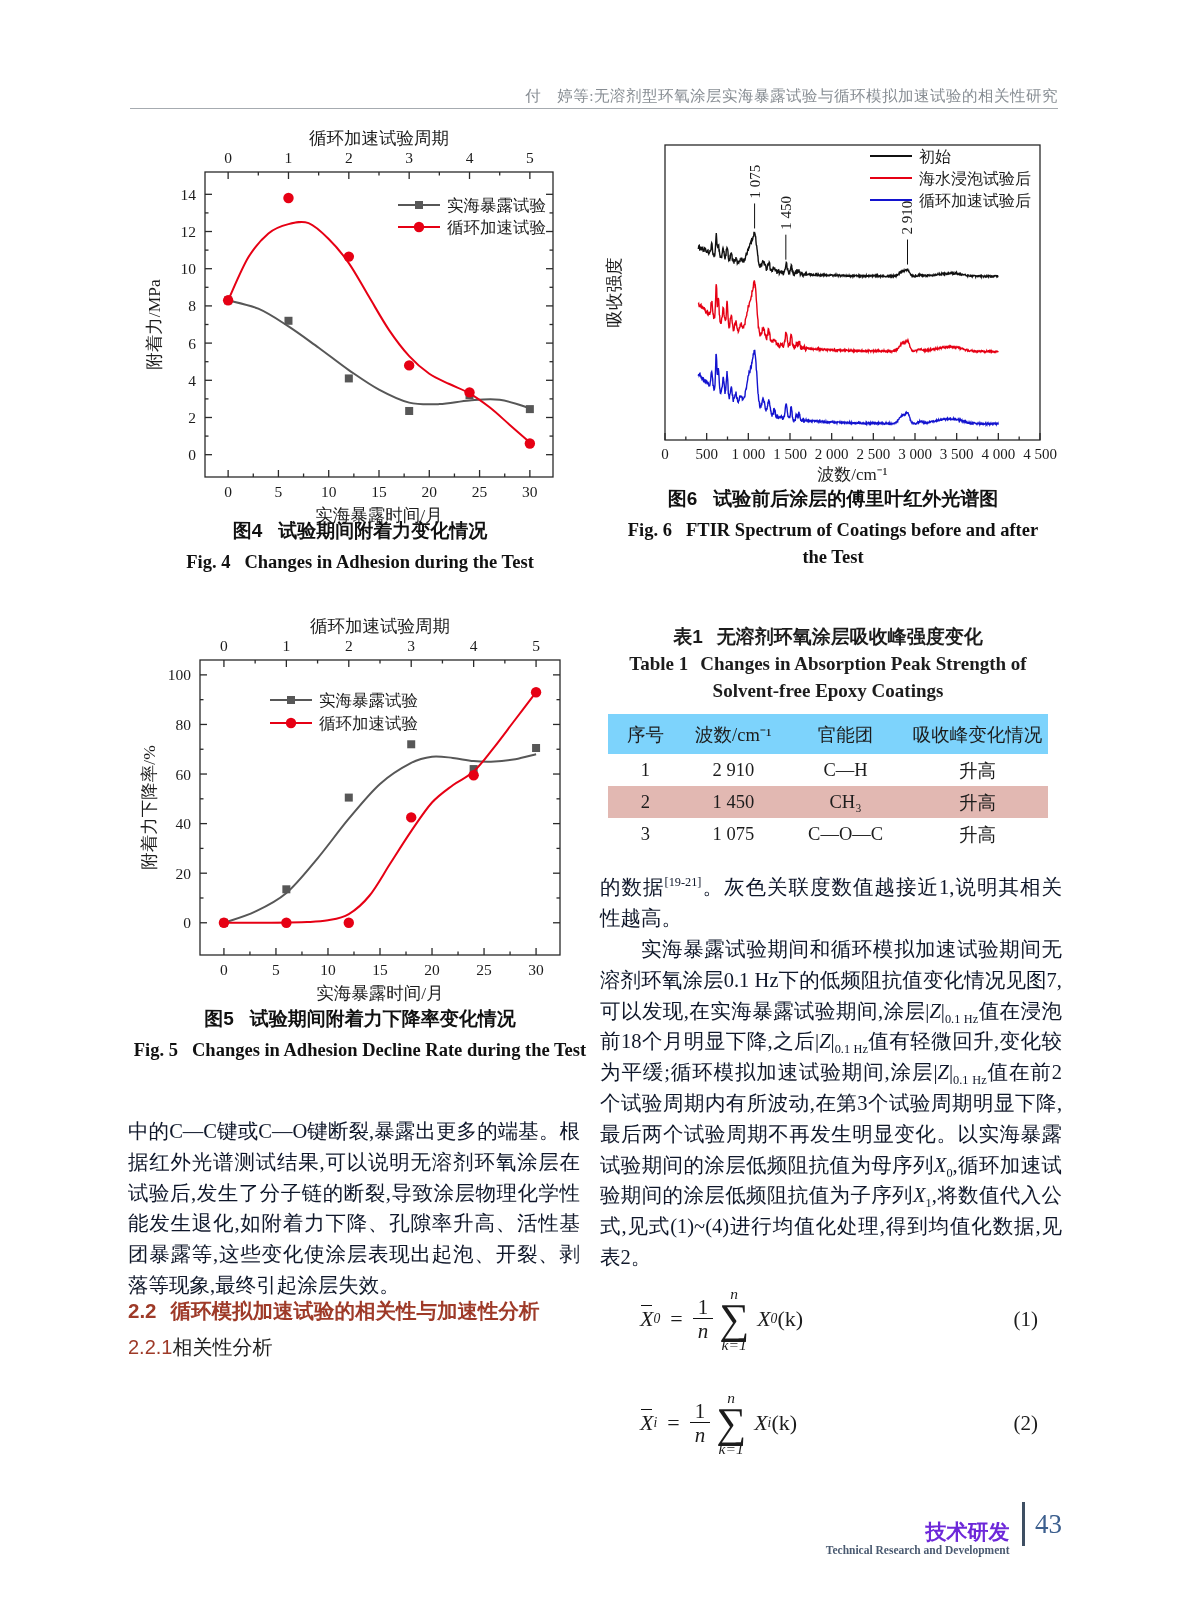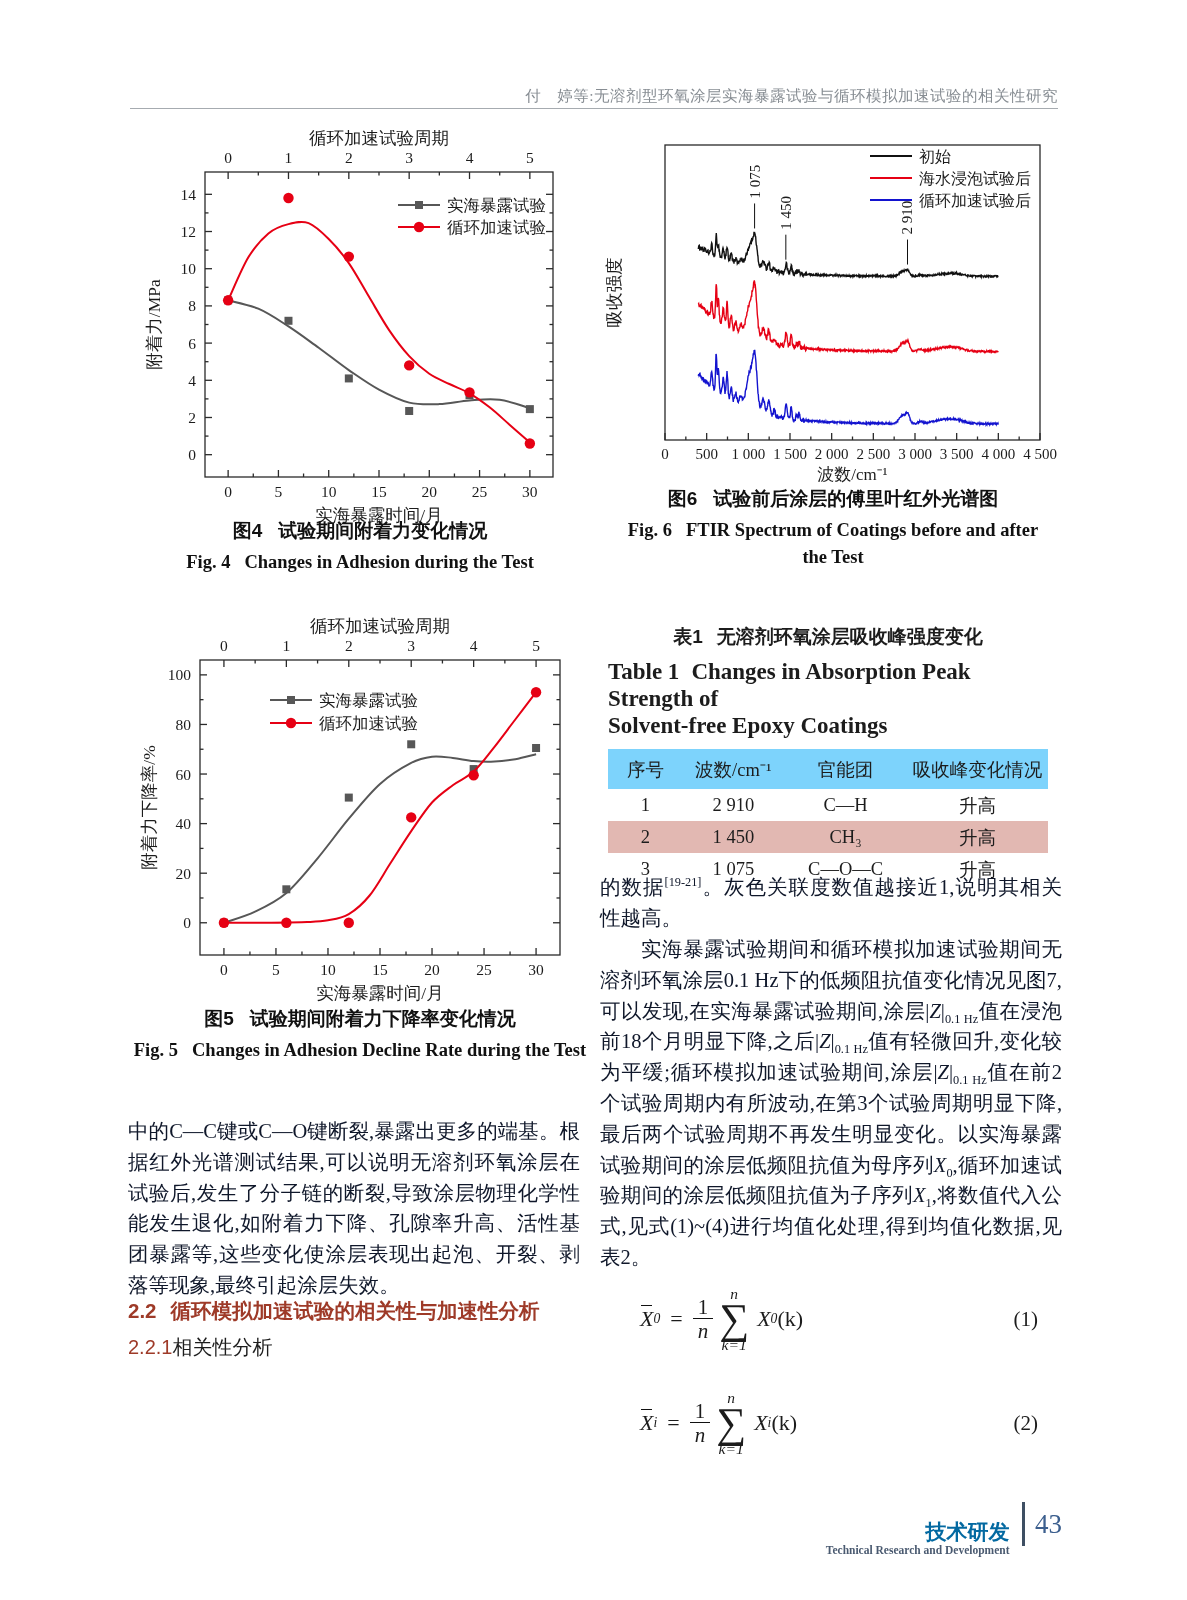--- a/index.html
+++ b/index.html
@@ -22,21 +22,21 @@
   .h3 .no{color:#9e3a28;}
   
   .cap{width:100%;text-align:center;}
   .cap-zh{font-family:"Liberation Sans",sans-serif;font-weight:bold;font-size:19px;color:#111;}
   .cap-zh .lbl{margin-right:16px;}
   .cap-en{font-family:"Liberation Serif",serif;font-weight:bold;font-size:18.5px;color:#111;margin-top:5px;line-height:27px;}
   .cap-en .lbl{margin-right:14px;}
   
   .t1-title-zh{font-family:"Liberation Sans",sans-serif;font-weight:bold;font-size:19px;text-align:center;}
   .t1-title-zh .lbl{margin-right:14px;}
-  .t1-title-en{font-family:"Liberation Serif",serif;font-weight:bold;font-size:23px;line-height:27px;margin-top:8px;}
+  .t1-title-en{font-family:"Liberation Serif",serif;font-weight:bold;font-size:19px;text-align:center;line-height:27px;margin-top:0;}
   .t1-title-en .lbl{margin-right:12px;}
   table.t1{width:100%;border-collapse:collapse;font-size:18.5px;}
   table.t1 td,table.t1 th{text-align:center;font-weight:normal;padding:0;}
   table.t1 tr.hd{height:40px;}
   table.t1 tr.r{height:32px;}
   
   .eq{display:flex;align-items:center;font-size:22px;font-family:"Liberation Serif",serif;}
   .eq .bar{position:relative;font-style:italic;}
   .eq .bar::after{content:'';position:absolute;left:6%;right:14%;top:-1px;border-top:1.7px solid #111;}
   .eq sub{font-size:0.62em;font-style:italic;}
@@ -44,21 +44,21 @@
   .frac{display:inline-flex;flex-direction:column;align-items:center;line-height:1.08;font-size:21px;}
   .frac .num{padding:0 5px;}
   .frac .den{border-top:1.7px solid #111;padding:1px 5px 0;font-style:italic;}
   .sum{display:inline-flex;flex-direction:column;align-items:center;line-height:1;margin:0 6px;}
   .sum .lim{font-size:15.5px;font-style:italic;}
   .sum .sigma{font-size:42px;line-height:0.85;font-family:"Liberation Serif",serif;}
   .eq .body{font-style:italic;margin-left:2px;}
   .eq .eqno{margin-left:auto;margin-right:22px;font-size:21px;}
   
   .foot{display:flex;align-items:center;justify-content:flex-end;width:100%;}
-  .foot .zh{font-family:"Liberation Sans",sans-serif;font-weight:bold;font-size:21px;color:#0369a1;text-align:right;line-height:24px;margin-top:28px;}
+  .foot .zh{font-family:"Liberation Sans",sans-serif;font-weight:bold;font-size:21px;color:#6d28d9;text-align:right;line-height:24px;margin-top:28px;}
   .foot .en{font-size:11.5px;color:#4a5a70;font-weight:bold;}
   .foot .bar{width:3.5px;height:44px;background:#3e4f63;margin:0 10px 0 12px;}
   .foot .pg{font-size:27px;color:#3c5f8e;}
 </style>
 </head>
 <body>
 
 <div class="page">
 
   <div class="abs hdr-text" style="left:130px;top:86px;">付　婷等:无溶剂型环氧涂层实海暴露试验与循环模拟加速试验的相关性研究</div>

